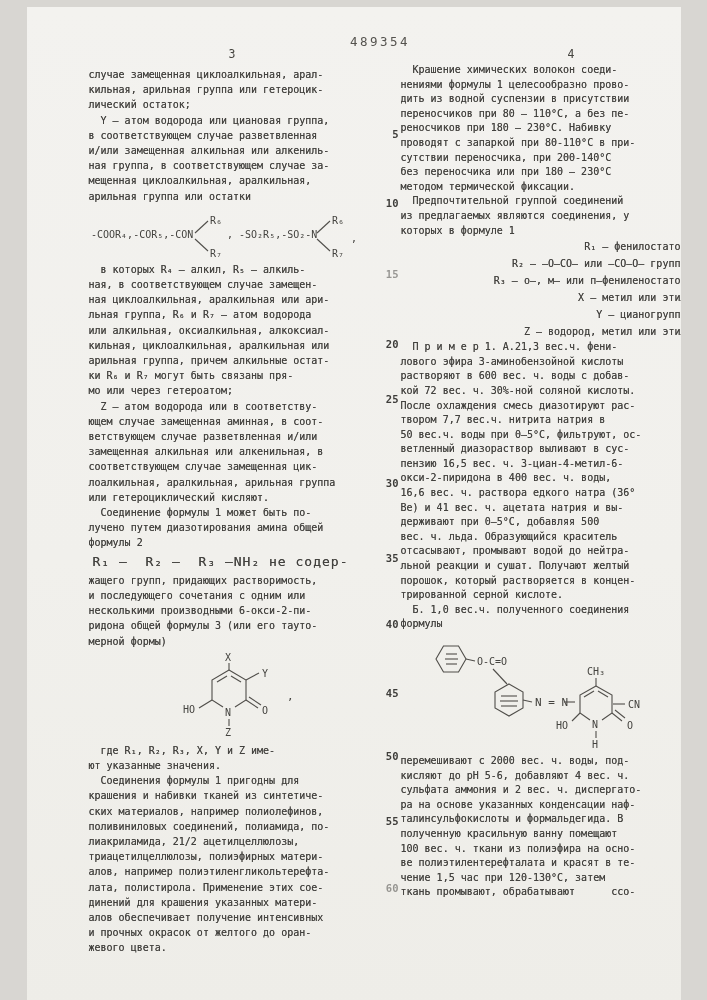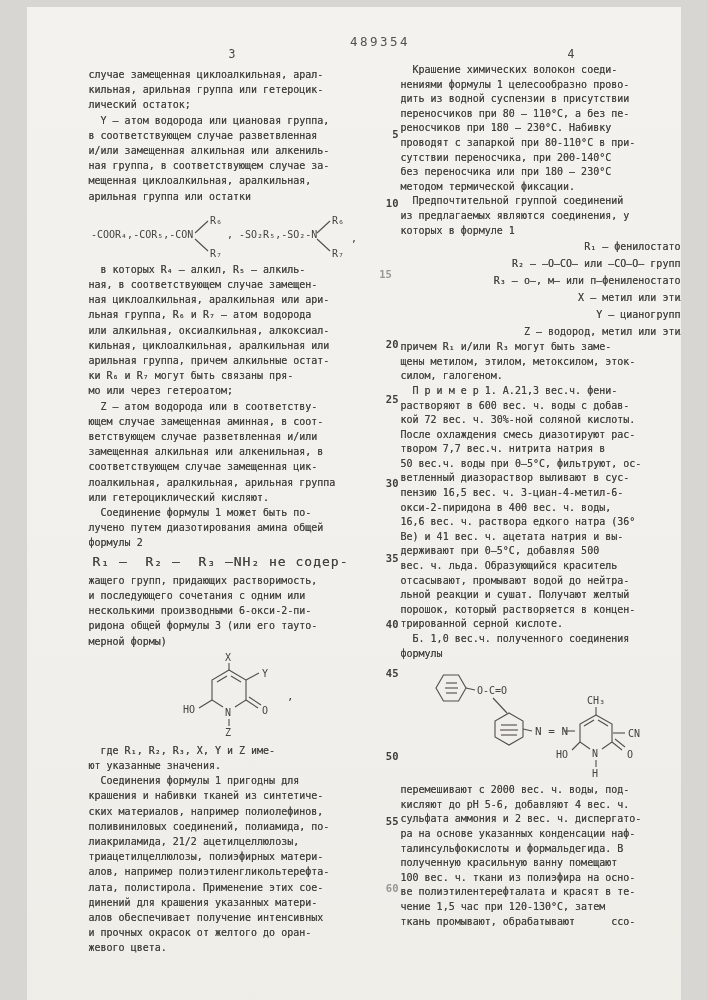--- a/index.html
+++ b/index.html
@@ -42,27 +42,27 @@
 
 <div class="page">
 
   <div class="patent-number">489354</div>
   <div class="pageno p3">3</div>
   <div class="pageno p4">4</div>
 
   <div class="gutter">
       <div class="gut" style="top: 121px;">5</div>
       <div class="gut" style="top: 190px;">10</div>
-      <div class="gut" style="top: 261px; text-align: center;">15</div>
+      <div class="gut" style="top: 261px;">15</div>
       <div class="gut" style="top: 331px;">20</div>
       <div class="gut" style="top: 386px;">25</div>
       <div class="gut" style="top: 470px;">30</div>
       <div class="gut" style="top: 545px;">35</div>
       <div class="gut" style="top: 611px;">40</div>
-      <div class="gut" style="top: 660px;">45</div>
+      <div class="gut" style="top: 680px;">45</div>
       <div class="gut" style="top: 743px;">50</div>
       <div class="gut" style="top: 808px;">55</div>
       <div class="gut" style="top: 875px;">60</div>
     </div>
 
   <div class="col left">
     <div>
         <div class="tl">случае замещенная циклоалкильная, арал-</div>
         <div class="tl">кильная, арильная группа или гетероцик-</div>
         <div class="tl">лический остаток;</div>
@@ -190,26 +190,22 @@
       </div>
     <div class="subst">
         <div class="tl">R₁ – фенилостаток;</div>
         <div class="tl">R₂ – –O–CO– или –CO–O– группа;</div>
         <div class="tl">R₃ – о–, м– или п–фениленостаток;</div>
         <div class="tl">X – метил или этил;</div>
         <div class="tl">Y – цианогруппа;</div>
         <div class="tl">Z – водород, метил или этил,</div>
       </div>
     <div>
-        <div class="tl">причем R₁ и/или R₃ могут быть заме-</div>
-        <div class="tl">щены метилом, этилом, метоксилом, эток-</div>
-        <div class="tl">силом, галогеном.</div>
-      </div>
-    <div>
         <div class="tl">  П р и м е р 1. А.21,3 вес.ч. фени-</div>
+        <div class="tl">лового эфира 3-аминобензойной кислоты</div>
         <div class="tl">растворяют в 600 вес. ч. воды с добав-</div>
         <div class="tl">кой 72 вес. ч. 30%-ной соляной кислоты.</div>
         <div class="tl">После охлаждения смесь диазотируют рас-</div>
         <div class="tl">твором 7,7 вес.ч. нитрита натрия в</div>
         <div class="tl">50 вес.ч. воды при 0–5°C, фильтруют, ос-</div>
         <div class="tl">ветленный диазораствор выливают в сус-</div>
         <div class="tl">пензию 16,5 вес. ч. 3-циан-4-метил-6-</div>
         <div class="tl">окси-2-пиридона в 400 вес. ч. воды,</div>
         <div class="tl">16,6 вес. ч. раствора едкого натра (36°</div>
         <div class="tl">Ве) и 41 вес. ч. ацетата натрия и вы-</div>

